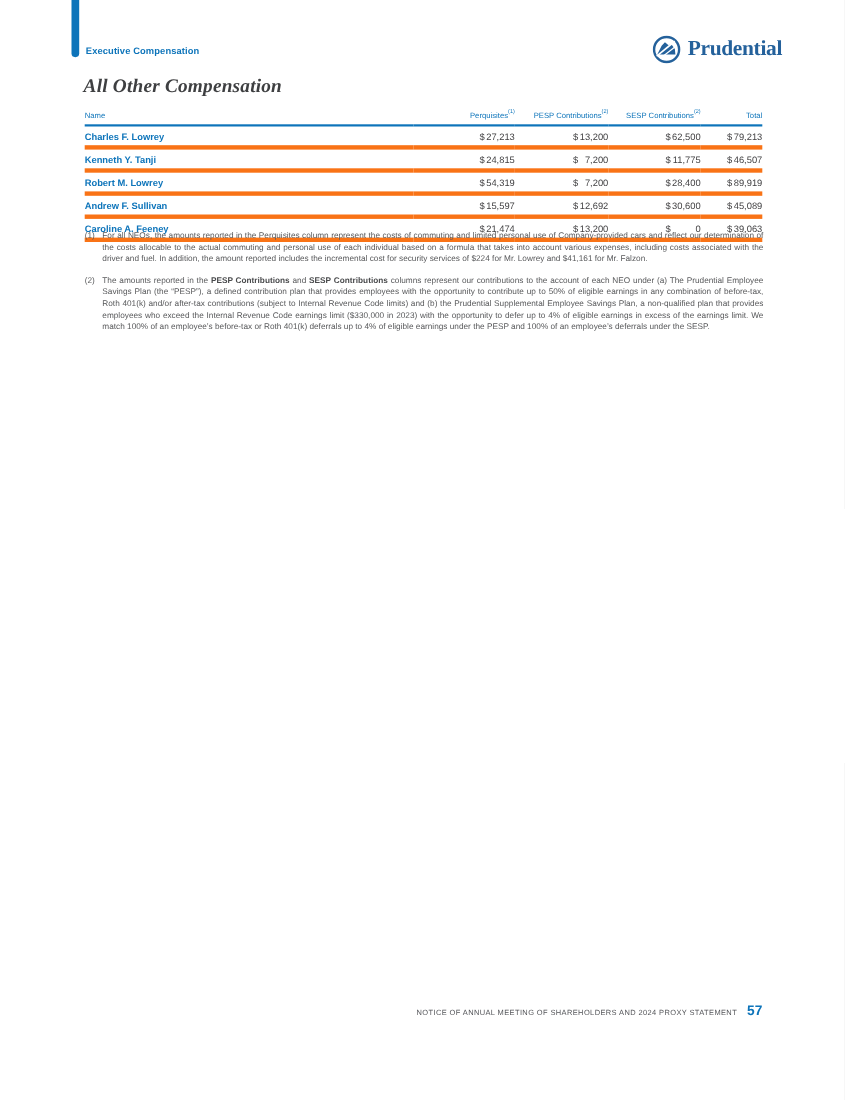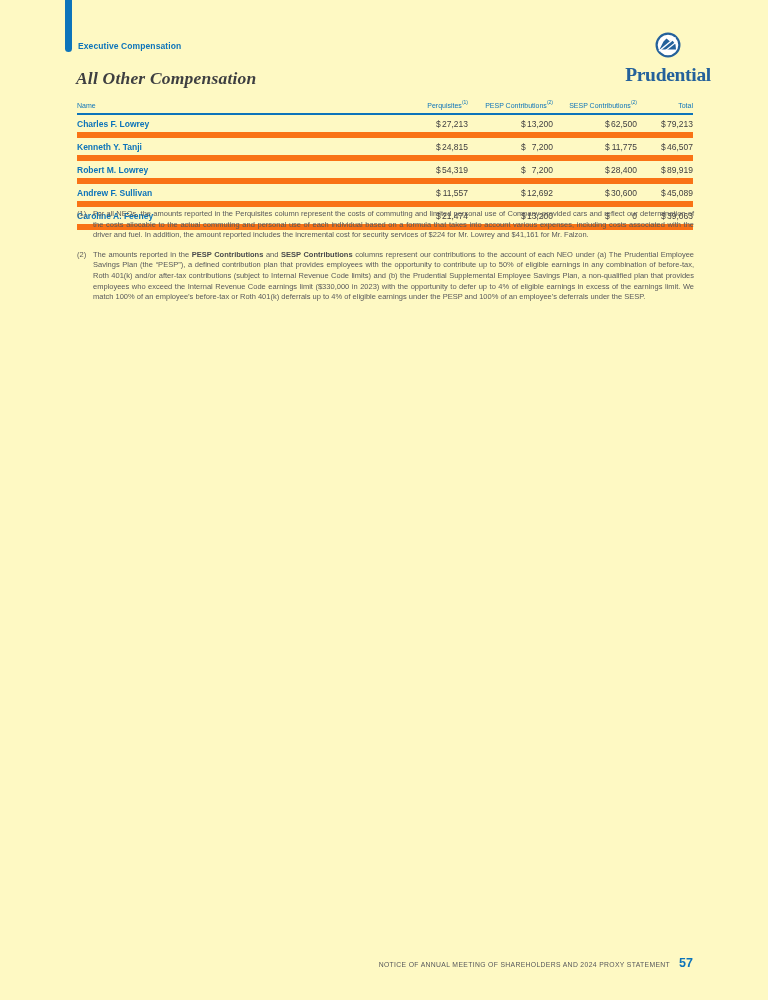--- a/index.html
+++ b/index.html
@@ -1,39 +1,39 @@
 <!DOCTYPE html>
 <html><head>
 <meta charset="utf-8">
 <style>
   html, body { margin: 0; padding: 0; background: #e8e8e8; }
   .page {
     position: relative;
     width: 768px; height: 1000px;
-    background: #fef9c3;
+    background: #ffffff;
     margin: 0 auto;
     font-family: "Liberation Sans", sans-serif;
     overflow: hidden;
   }
 
   
   .accent-bar {
     position: absolute; left: 65px; top: 0; width: 7px; height: 52px;
     background: #0d74ba; border-radius: 0 0 3.5px 3.5px;
   }
   .eyebrow {
     position: absolute; left: 78px; top: 41px;
     font-size: 8.5px; font-weight: bold; color: #0d74ba;
     letter-spacing: 0.1px;
   }
 
   
   .logo {
     position: absolute; top: 32px; right: 57px;
-    display: flex; align-items: center; gap: 6px; flex-direction: column;
+    display: flex; align-items: center; gap: 6px;
   }
   .logo svg { display: block; }
   .wordmark {
     font-family: "Liberation Serif", serif;
     font-weight: bold; font-size: 19.5px; color: #24619b;
     letter-spacing: -0.3px;
   }
 
   
   .title {
@@ -55,21 +55,21 @@
     font-size: 7px; font-weight: normal; color: #0d74ba;
     text-align: right; vertical-align: bottom;
     padding: 0 0 4px 0; border-bottom: 2px solid #0d74ba;
     white-space: nowrap;
   }
   table.comp th.h-name { text-align: left; }
   table.comp th sup { font-size: 5px; position: relative; top: -1px; }
   table.comp td {
     height: 15px; padding: 1px 0;
     font-size: 8.5px; color: #414042;
-    border-bottom: 6px solid #f97316;
+    border-bottom: 4px solid #f97316;
     text-align: right; white-space: nowrap; vertical-align: middle;
   }
   table.comp td.name { text-align: left; color: #0d74ba; font-weight: bold; }
   .money {
     display: inline-flex; justify-content: space-between;
     width: 32px; text-align: right;
   }
 
   
   .footnotes { position: absolute; left: 77px; top: 209px; width: 617px; }
@@ -78,21 +78,21 @@
     flex: 0 0 16px; font-size: 7.5px; color: #58595b; line-height: 10.6px;
   }
   .fn-text {
     flex: 1; margin: 0; font-size: 7.5px; color: #58595b;
     line-height: 10.6px; text-align: justify;
   }
   .fn-text b { color: #494a4c; }
 
   
   .footer {
-    position: absolute; right: 75px; top: 956px;
+    position: absolute; right: 75px; top: 912px;
     display: flex; align-items: baseline; gap: 9px;
   }
   .footer-text {
     font-size: 6.8px; color: #55565a; letter-spacing: 0.35px;
   }
   .page-num { font-size: 12.5px; font-weight: bold; color: #0d74ba; }
 </style>
 </head>
 <body>
 
@@ -188,21 +188,21 @@
               </span></td>
           <td><span class="money">
                 <span>$</span>
                 <span>89,919</span>
               </span></td>
         </tr>
         <tr>
           <td class="name">Andrew F. Sullivan</td>
           <td><span class="money">
                 <span>$</span>
-                <span>11,557</span>
+                <span>15,597</span>
               </span></td>
           <td><span class="money">
                 <span>$</span>
                 <span>12,692</span>
               </span></td>
           <td><span class="money">
                 <span>$</span>
                 <span>30,600</span>
               </span></td>
           <td><span class="money">

